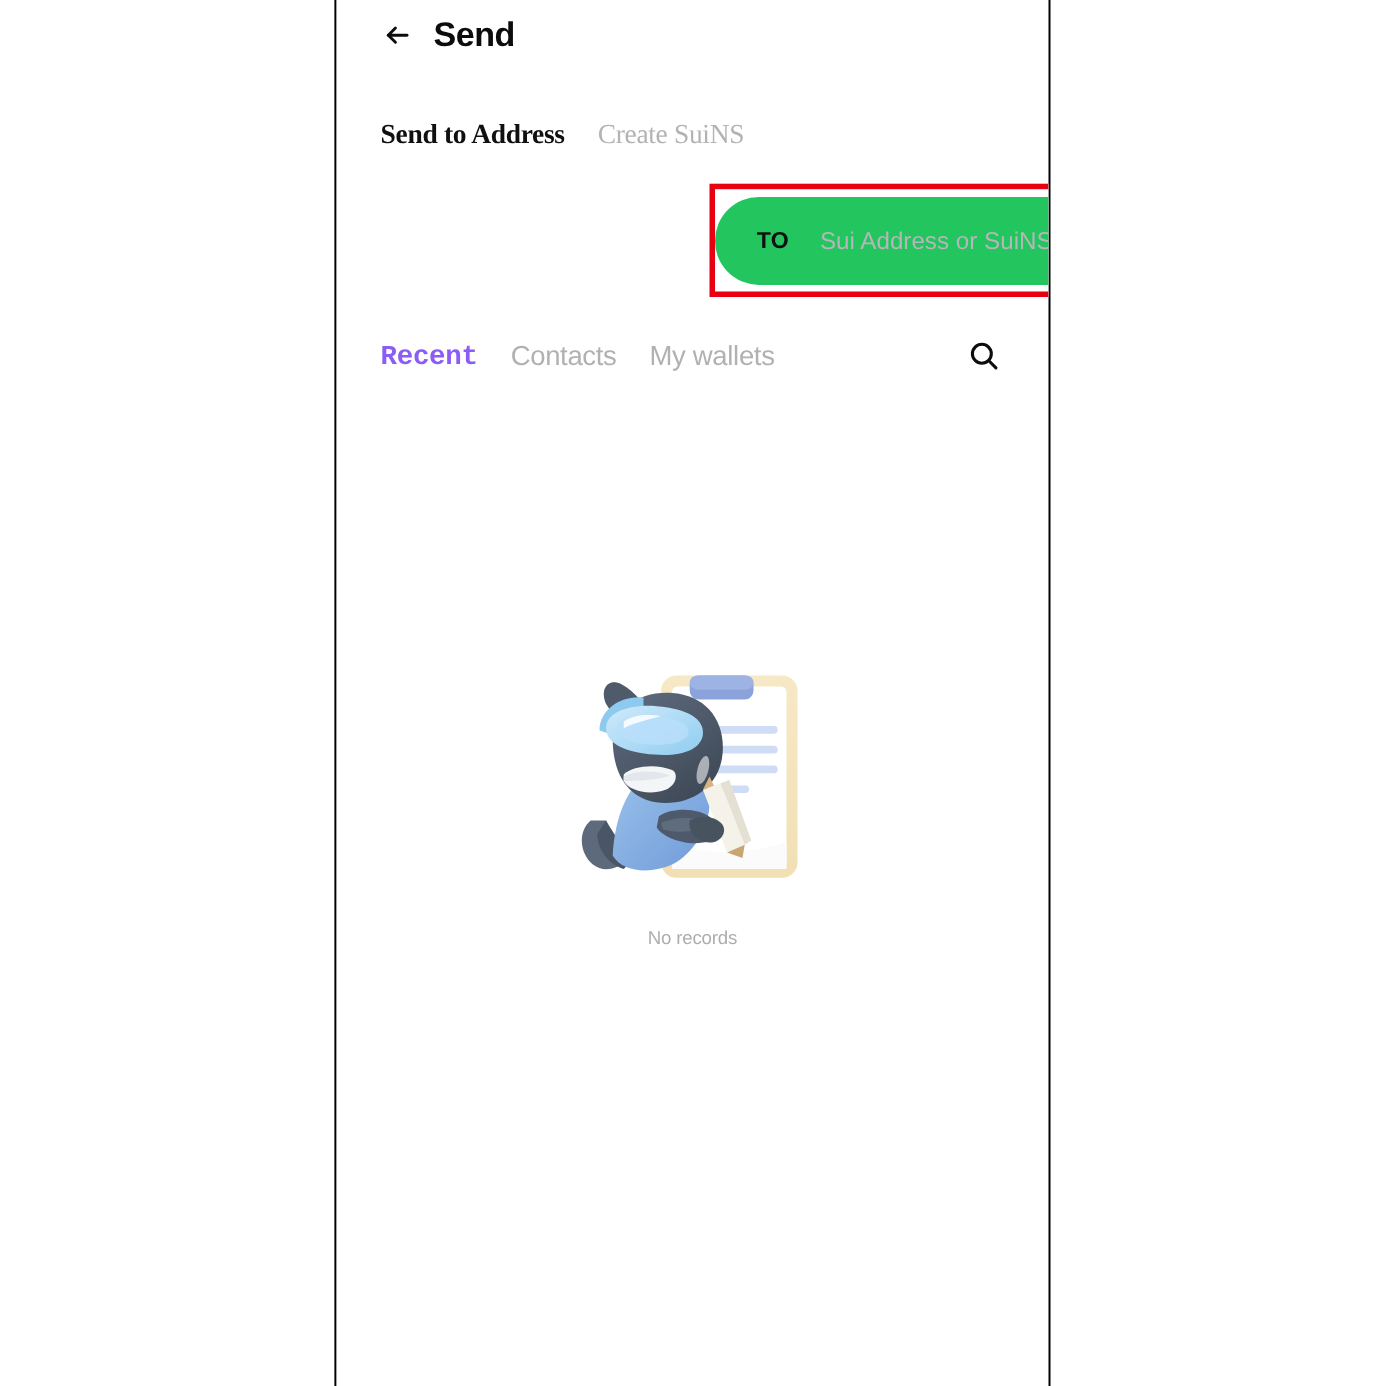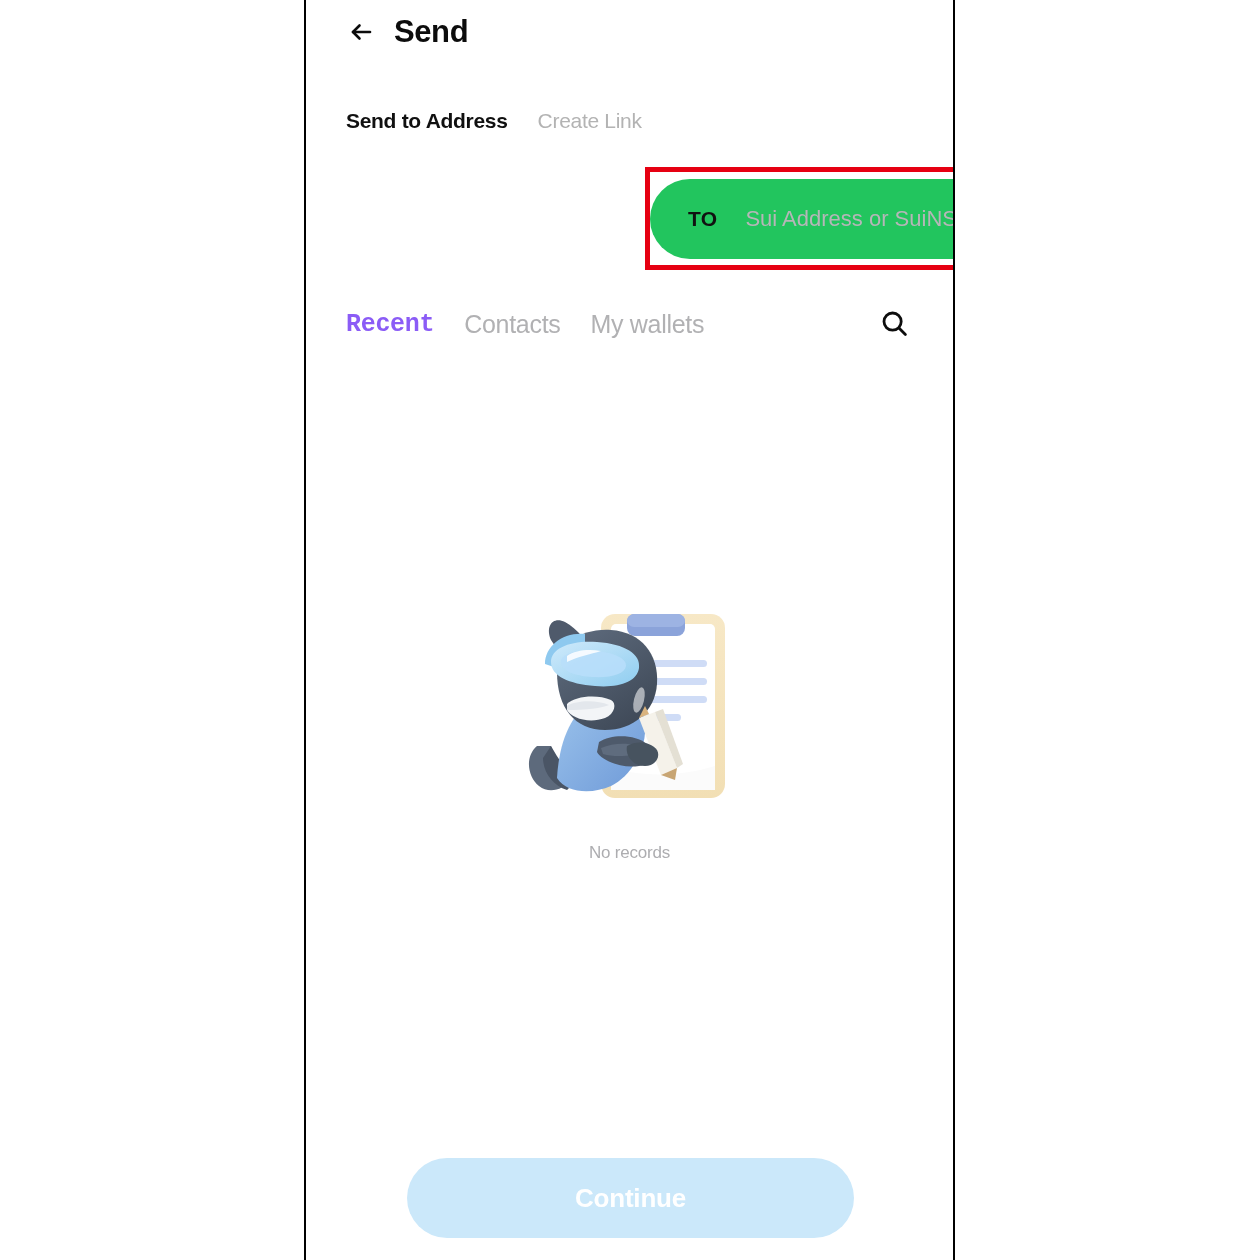--- a/index.html
+++ b/index.html
@@ -56,24 +56,25 @@
 
   
   .mode-tabs {
     position:absolute;
     left:40px; top:109px;
     display:flex;
     align-items:baseline;
     gap:30px;
   }
   .mode-tab {
-    font-size:21px;
+    font-size:25px;
     letter-spacing:-0.3px;
     cursor:pointer;
     white-space:nowrap;
+    font-family:Liberation Serif, serif;
   }
   .mode-tab.active { font-weight:bold; color:#101010; }
   .mode-tab.inactive { font-weight:normal; color:#b3b3b3; }
 
   
   .to-highlight {
     position:absolute;
     left:339px; top:167px;
     width:580px; height:103px;
     border:5px solid #e60012;
@@ -183,21 +184,21 @@
         <svg width="30" height="30" viewBox="0 0 30 30" fill="none">
           <path d="M24 15H7" stroke="#0c0c0c" stroke-width="2.6" stroke-linecap="round"></path>
           <path d="M13.5 8.5L7 15L13.5 21.5" stroke="#0c0c0c" stroke-width="2.6" stroke-linecap="round" stroke-linejoin="round"></path>
         </svg>
       </span>
       <span class="page-title">Send</span>
     </div>
 
     <div class="mode-tabs">
       <span class="mode-tab active">Send to Address</span>
-      <span class="mode-tab inactive">Create Link</span>
+      <span class="mode-tab inactive">Create SuiNS</span>
     </div>
 
     <div class="to-highlight"></div>
     <div class="to-field">
       <span class="to-label">TO</span>
       <input class="to-input" type="text" value="" placeholder="Sui Address or SuiNS" style="">
 
     </div>
 
     <div class="list-tabs">
@@ -276,16 +277,15 @@
           <path d="M140 112 L148 109 L168 164 L162 168 Z" fill="#e4e0d4"></path>
           <path d="M124 118 L134 114 L130 106 Z" fill="#d9b37e"></path>
           <path d="M146 175 L162 168 L160 180 Z" fill="#c8a573"></path>
 
           <path d="M112 146 C122 140 136 142 142 150 C146 157 140 166 130 166 C118 166 110 156 112 146 Z" fill="#47535f"></path>
         </svg>
       </span>
       <span class="empty-text">No records</span>
     </div>
 
-    <button class="continue-btn" disabled="">Continue</button>
 
   </div>
 </div>
 
 </body></html>

